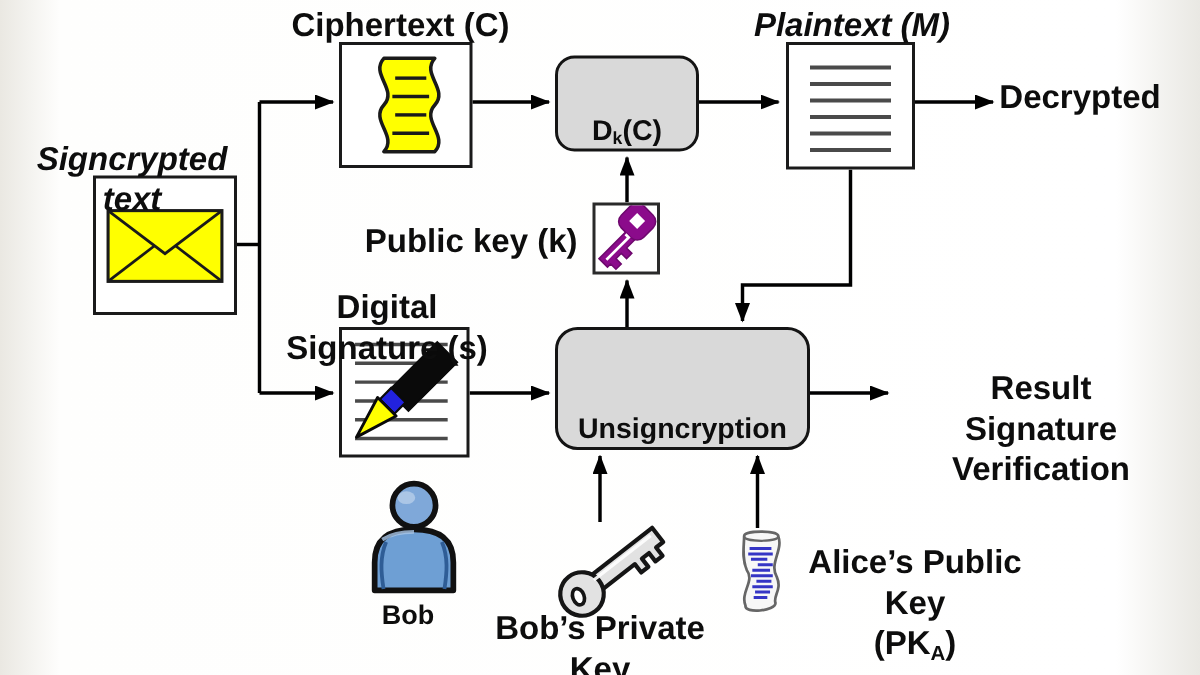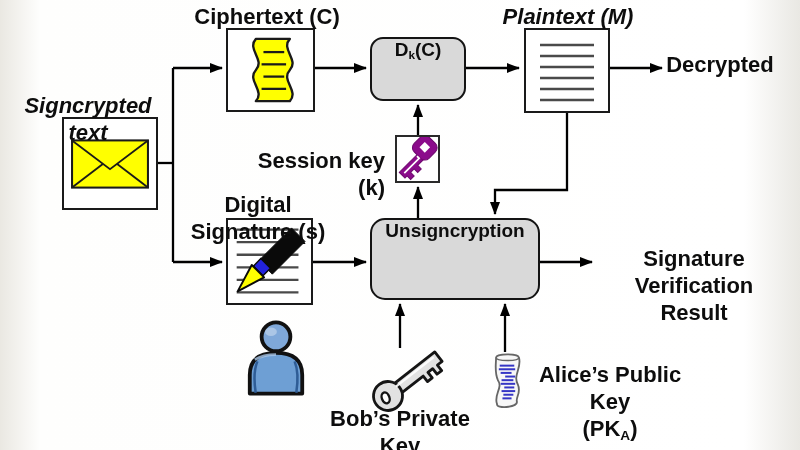--- a/index.html
+++ b/index.html
@@ -6,21 +6,21 @@
   body{font-family:"Liberation Sans", sans-serif;}
   .canvas{
     position:relative;width:800px;height:450px;overflow:hidden;
     background:linear-gradient(90deg,#eae8e2 0%,#fefefd 5%,#ffffff 93%,#e9e8e3 100%);
     color:#0d0d0d;
   }
   svg{display:block;}
   .arrow-layer{position:absolute;left:0;top:0;z-index:1;}
   .lbl{position:absolute;z-index:3;font-weight:bold;font-size:22px;text-align:center;line-height:1.22;color:#0d0d0d;}
   .box{position:absolute;z-index:2;background:#ffffff;border:2px solid #1a1a1a;display:flex;align-items:center;justify-content:center;box-sizing:border-box;}
-  .rbox{position:absolute;z-index:2;background:#d9d9d9;border:2.5px solid #141414;border-radius:13px;display:flex;align-items:flex-start;justify-content:center;box-sizing:border-box;font-weight:bold;font-size:19px;}
+  .rbox{position:absolute;z-index:2;background:#d9d9d9;border:2.5px solid #141414;border-radius:13px;display:flex;align-items:flex-end;justify-content:center;box-sizing:border-box;font-weight:bold;font-size:19px;}
   .icon-wrap{position:absolute;z-index:2;display:flex;align-items:center;justify-content:center;}
   sub{font-size:0.62em;vertical-align:-0.28em;font-weight:bold;}
 </style>
 </head>
 <body>
 
 <div class="canvas">
 
   <svg class="arrow-layer" width="800" height="450" viewBox="0 0 800 450">
     <defs>
@@ -42,32 +42,33 @@
       <path d="M313,262 L366,262" marker-end="url(#ah)"></path>
       <path d="M540,262 L592,262" marker-end="url(#ah)"></path>
       <path d="M400,348 L400,304" marker-end="url(#ah)"></path>
       <path d="M505,352 L505,304" marker-end="url(#ah)"></path>
     </g>
   </svg>
 
   <div class="lbl" style="left:187px;top:4px;width:160px;">Ciphertext (C)</div>
   <div class="lbl" style="left:488px;top:4px;width:160px;font-style:italic;">Plaintext (M)</div>
   <div class="lbl" style="left:8px;top:93px;width:160px;font-style:italic;">Signcrypted text</div>
-  <div class="lbl" style="left:237px;top:148px;width:148px;text-align:right;">Session key (k)</div>
+  <div class="lbl" style="left:237px;top:148px;width:148px;text-align:right;">Public key (k)</div>
   <div class="lbl" style="left:178px;top:192px;width:160px;">Digital Signature (s)</div>
 
   <div class="lbl" style="left:650px;top:52px;width:140px;">
     <div>Decrypted</div>
   </div>
 
   <div class="lbl" style="left:592px;top:246px;width:204px;">
+    <div>Result</div>
     <div>Signature Verification</div>
-    <div>Result</div>
   </div>
 
+  <div class="lbl" style="left:222px;top:400px;width:100px;font-size:18px;">Bob</div>
 
   <div class="lbl" style="left:320px;top:406px;width:160px;">
     <div>Bob’s Private Key</div>
     <div><span>(SK</span><sub>B</sub><span>)</span></div>
   </div>
 
   <div class="lbl" style="left:530px;top:362px;width:160px;">
     <div>Alice’s Public Key</div>
     <div><span>(PK</span><sub>A</sub><span>)</span></div>
   </div>

